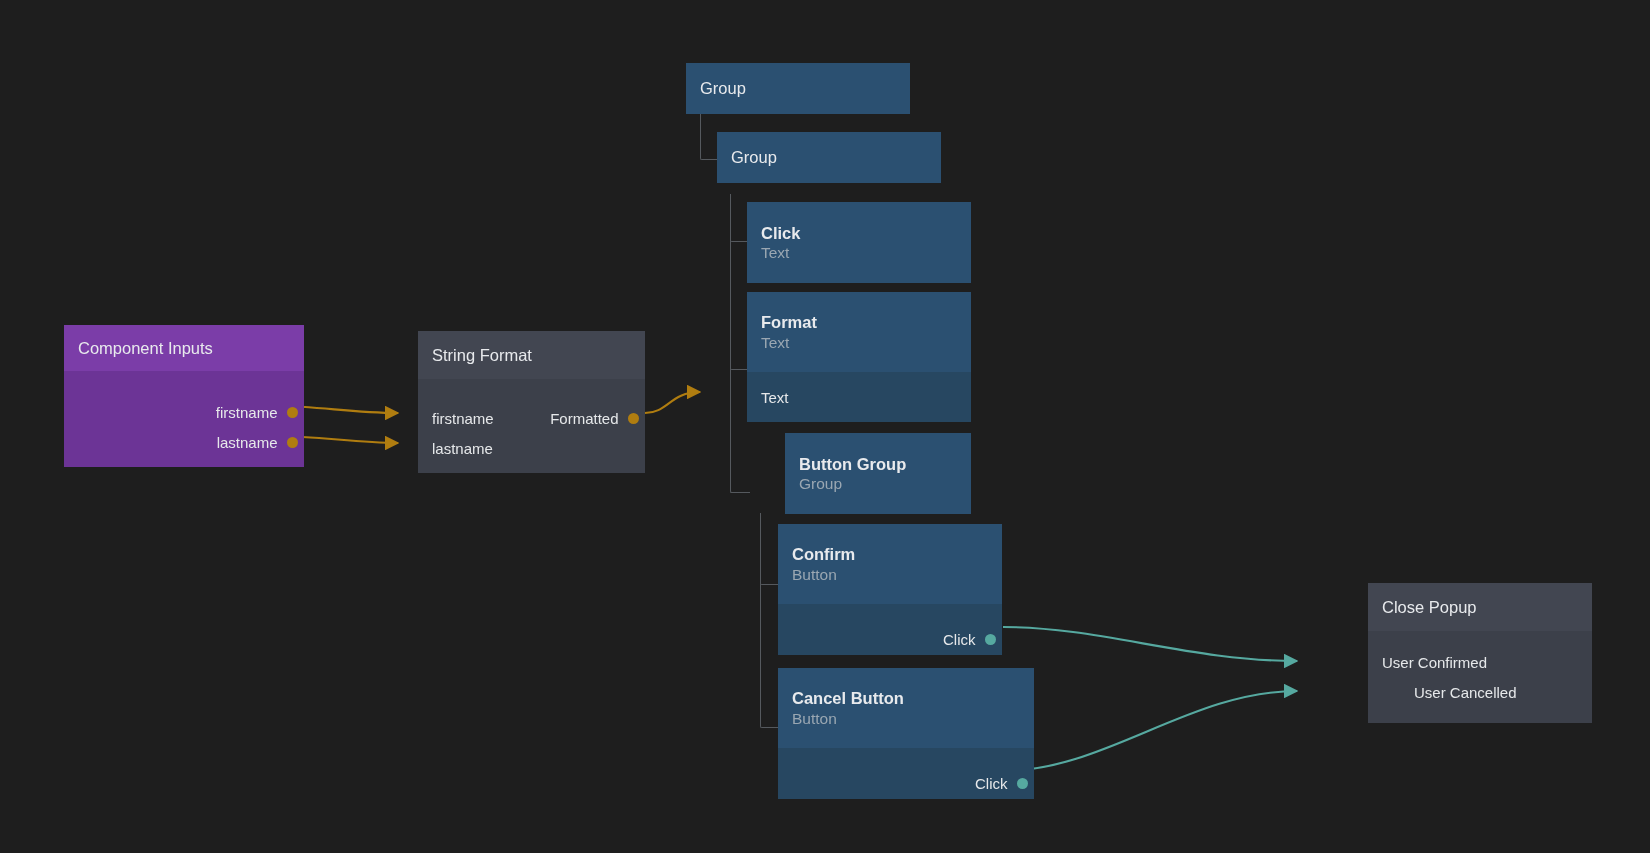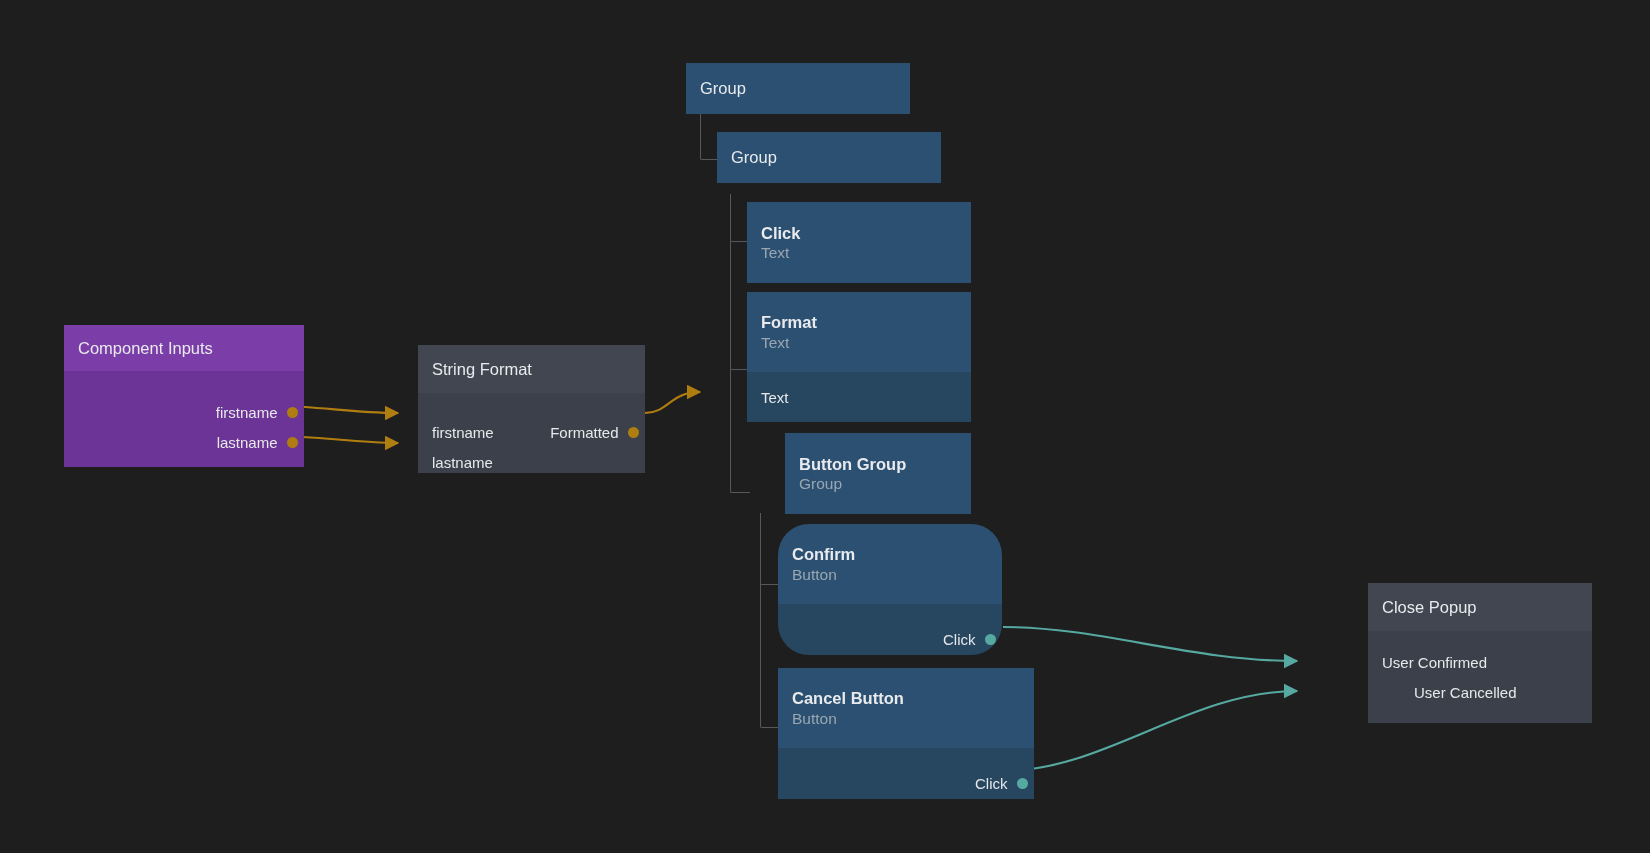--- a/index.html
+++ b/index.html
@@ -160,21 +160,21 @@
         <span class="dot orange"></span>
       </div>
       <div class="port out" style="top:62px; right:12px;">
         <span class="port-label">lastname</span>
         <span class="dot orange"></span>
       </div>
     </div>
   </div>
 
   <div class="node grey" style="left:418px; top:331px; width:227px; height:142px;">
-    <div class="node-header" style="height:48px;margin-top:14px;">
+    <div class="node-header" style="height:48px;">
       <div class="node-title">String Format</div>
     </div>
     <div class="node-body" style="height:94px;">
       <div class="port in" style="top:30px;">
         <span class="port-label">firstname</span>
       </div>
       <div class="port in" style="top:60px;">
         <span class="port-label">lastname</span>
       </div>
       <div class="port out" style="top:30px; right:12px;">
@@ -215,21 +215,21 @@
     </div>
   </div>
 
   <div class="node blue" style="left:747px; top:433px; width:224px; height:81px;padding-left:38px;">
     <div class="node-header" style="height:81px;">
       <div class="node-title">Button Group</div>
       <div class="node-subtitle">Group</div>
     </div>
   </div>
 
-  <div class="node blue" style="left:778px; top:524px; width:224px; height:131px;border-radius:31px;">
+  <div class="node blue" style="left:778px; top:524px; width:224px; height:131px;">
     <div class="node-header" style="height:80px;">
       <div class="node-title">Confirm</div>
       <div class="node-subtitle">Button</div>
     </div>
     <div class="node-body" style="height:51px;">
       <div class="port out" style="top:26px; right:12px;">
         <span class="port-label">Click</span>
         <span class="dot teal"></span>
       </div>
     </div>

